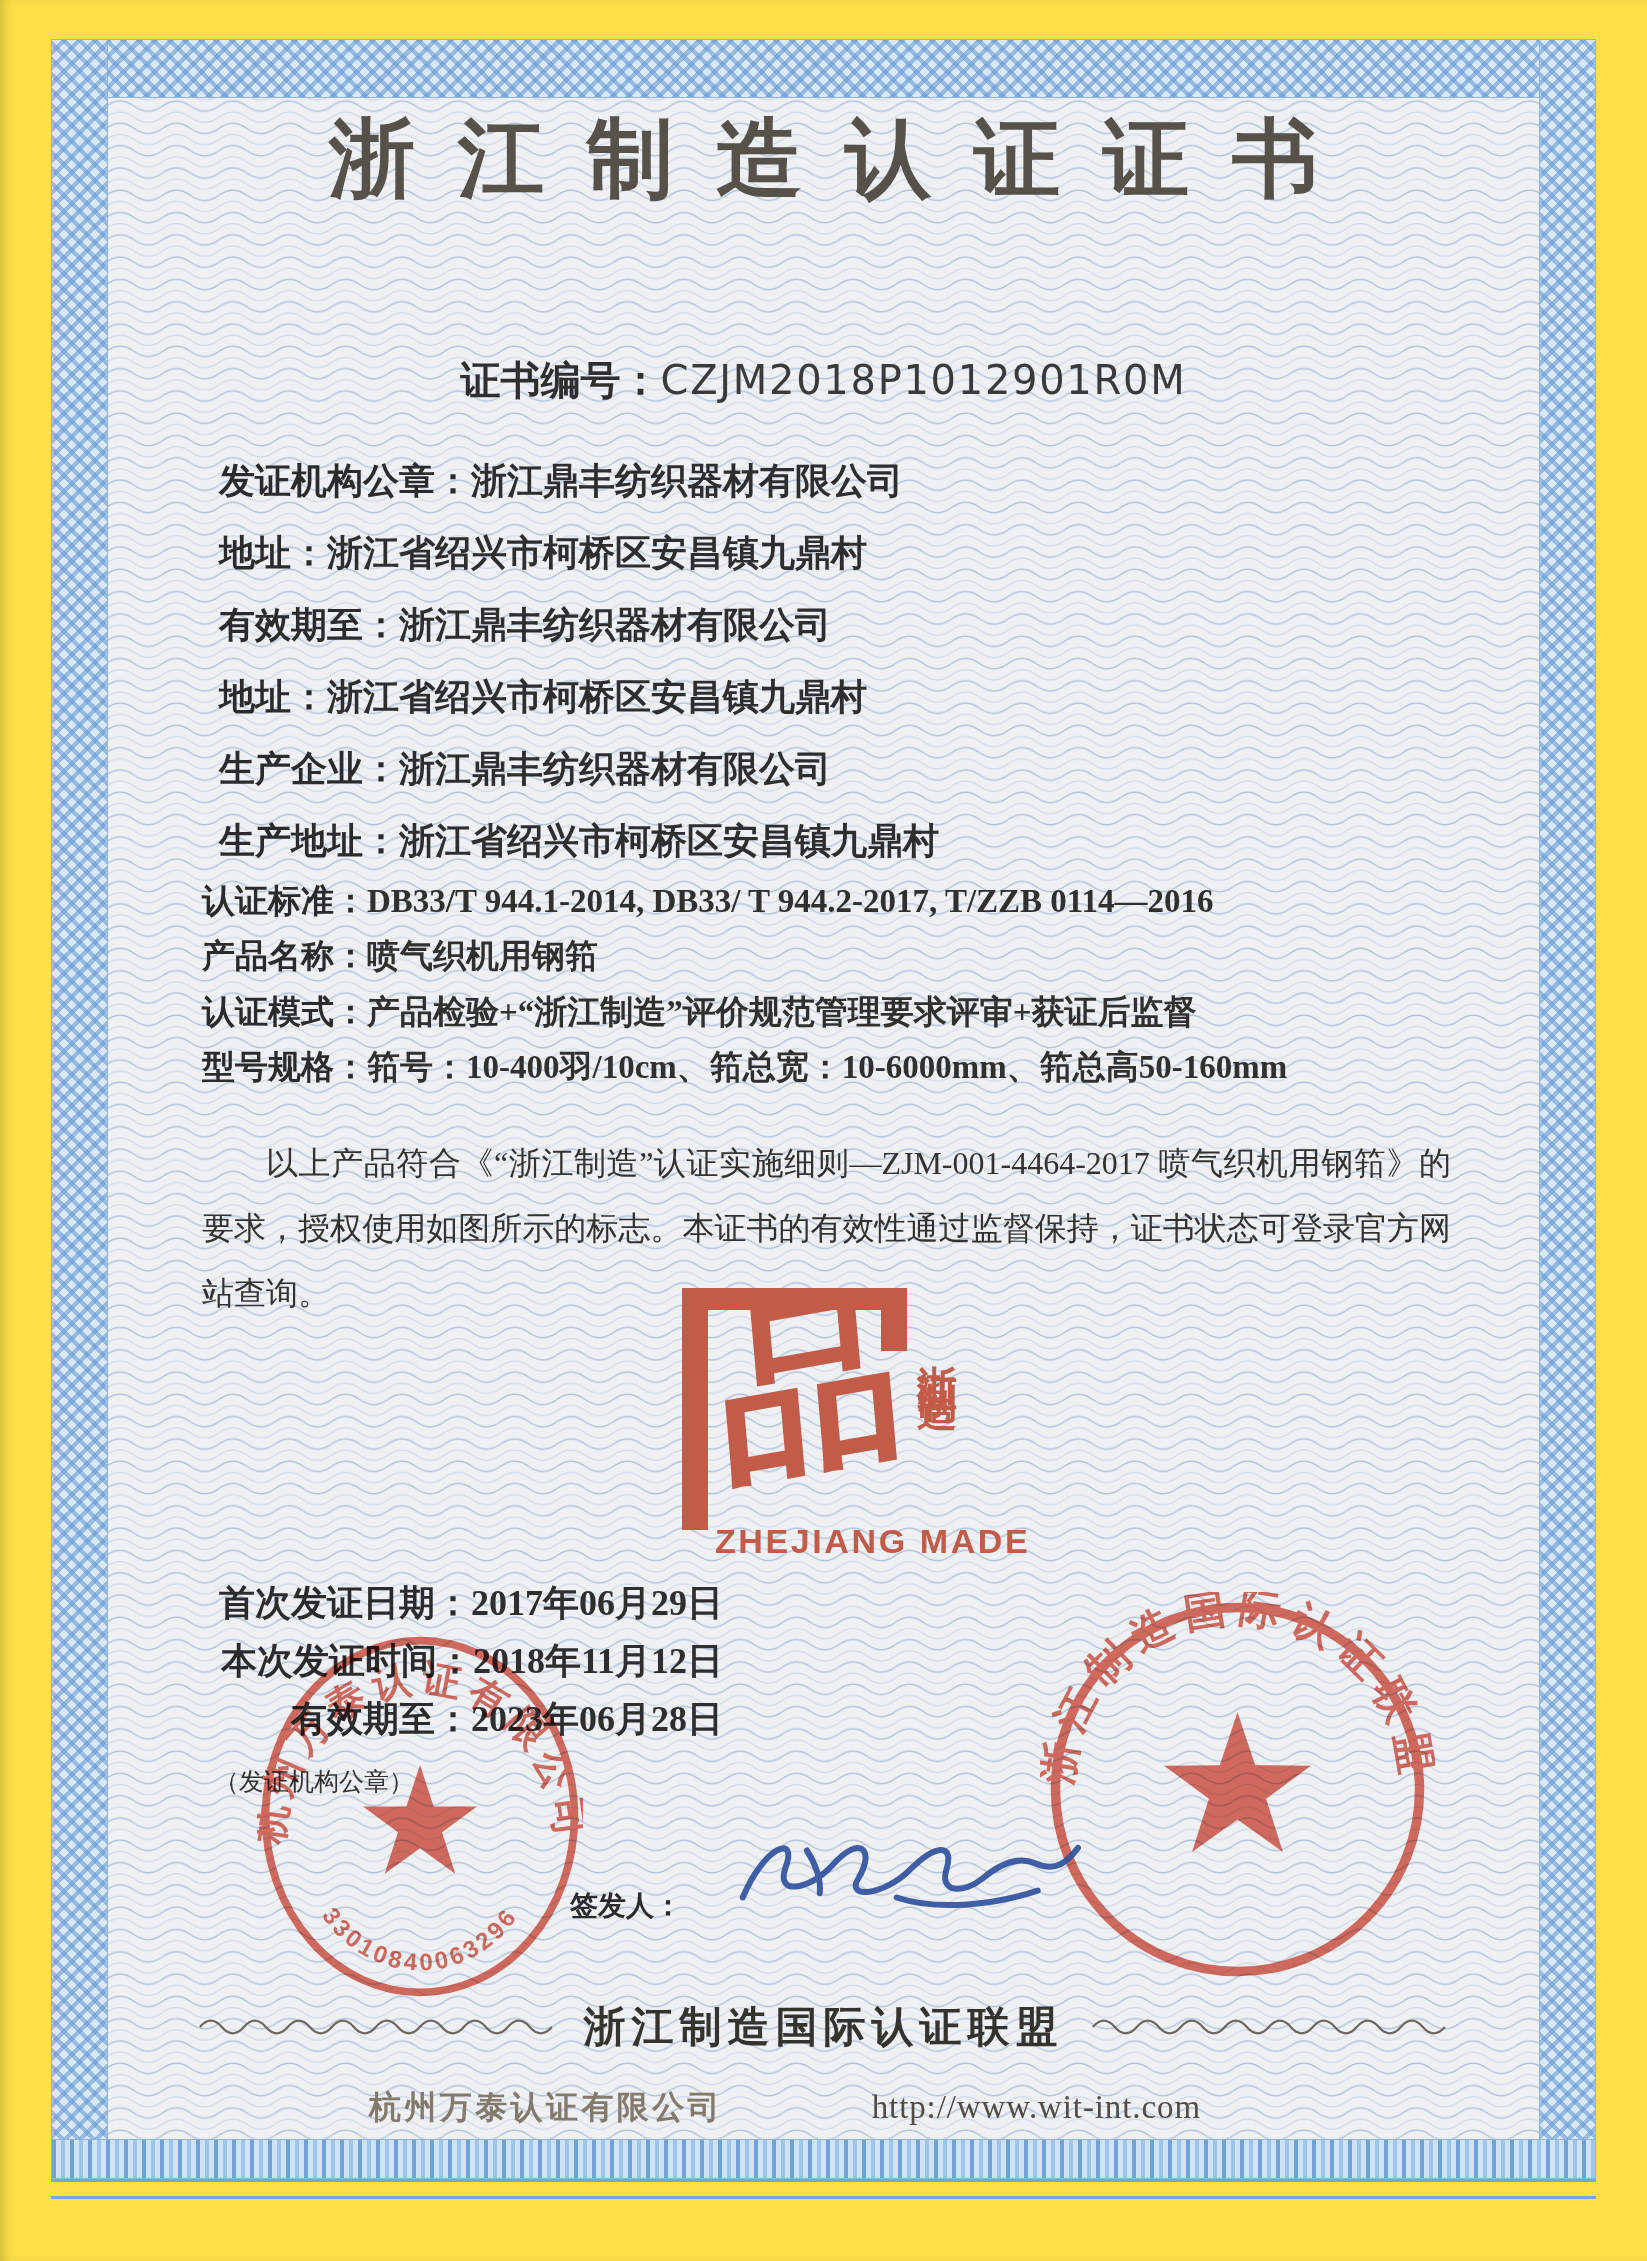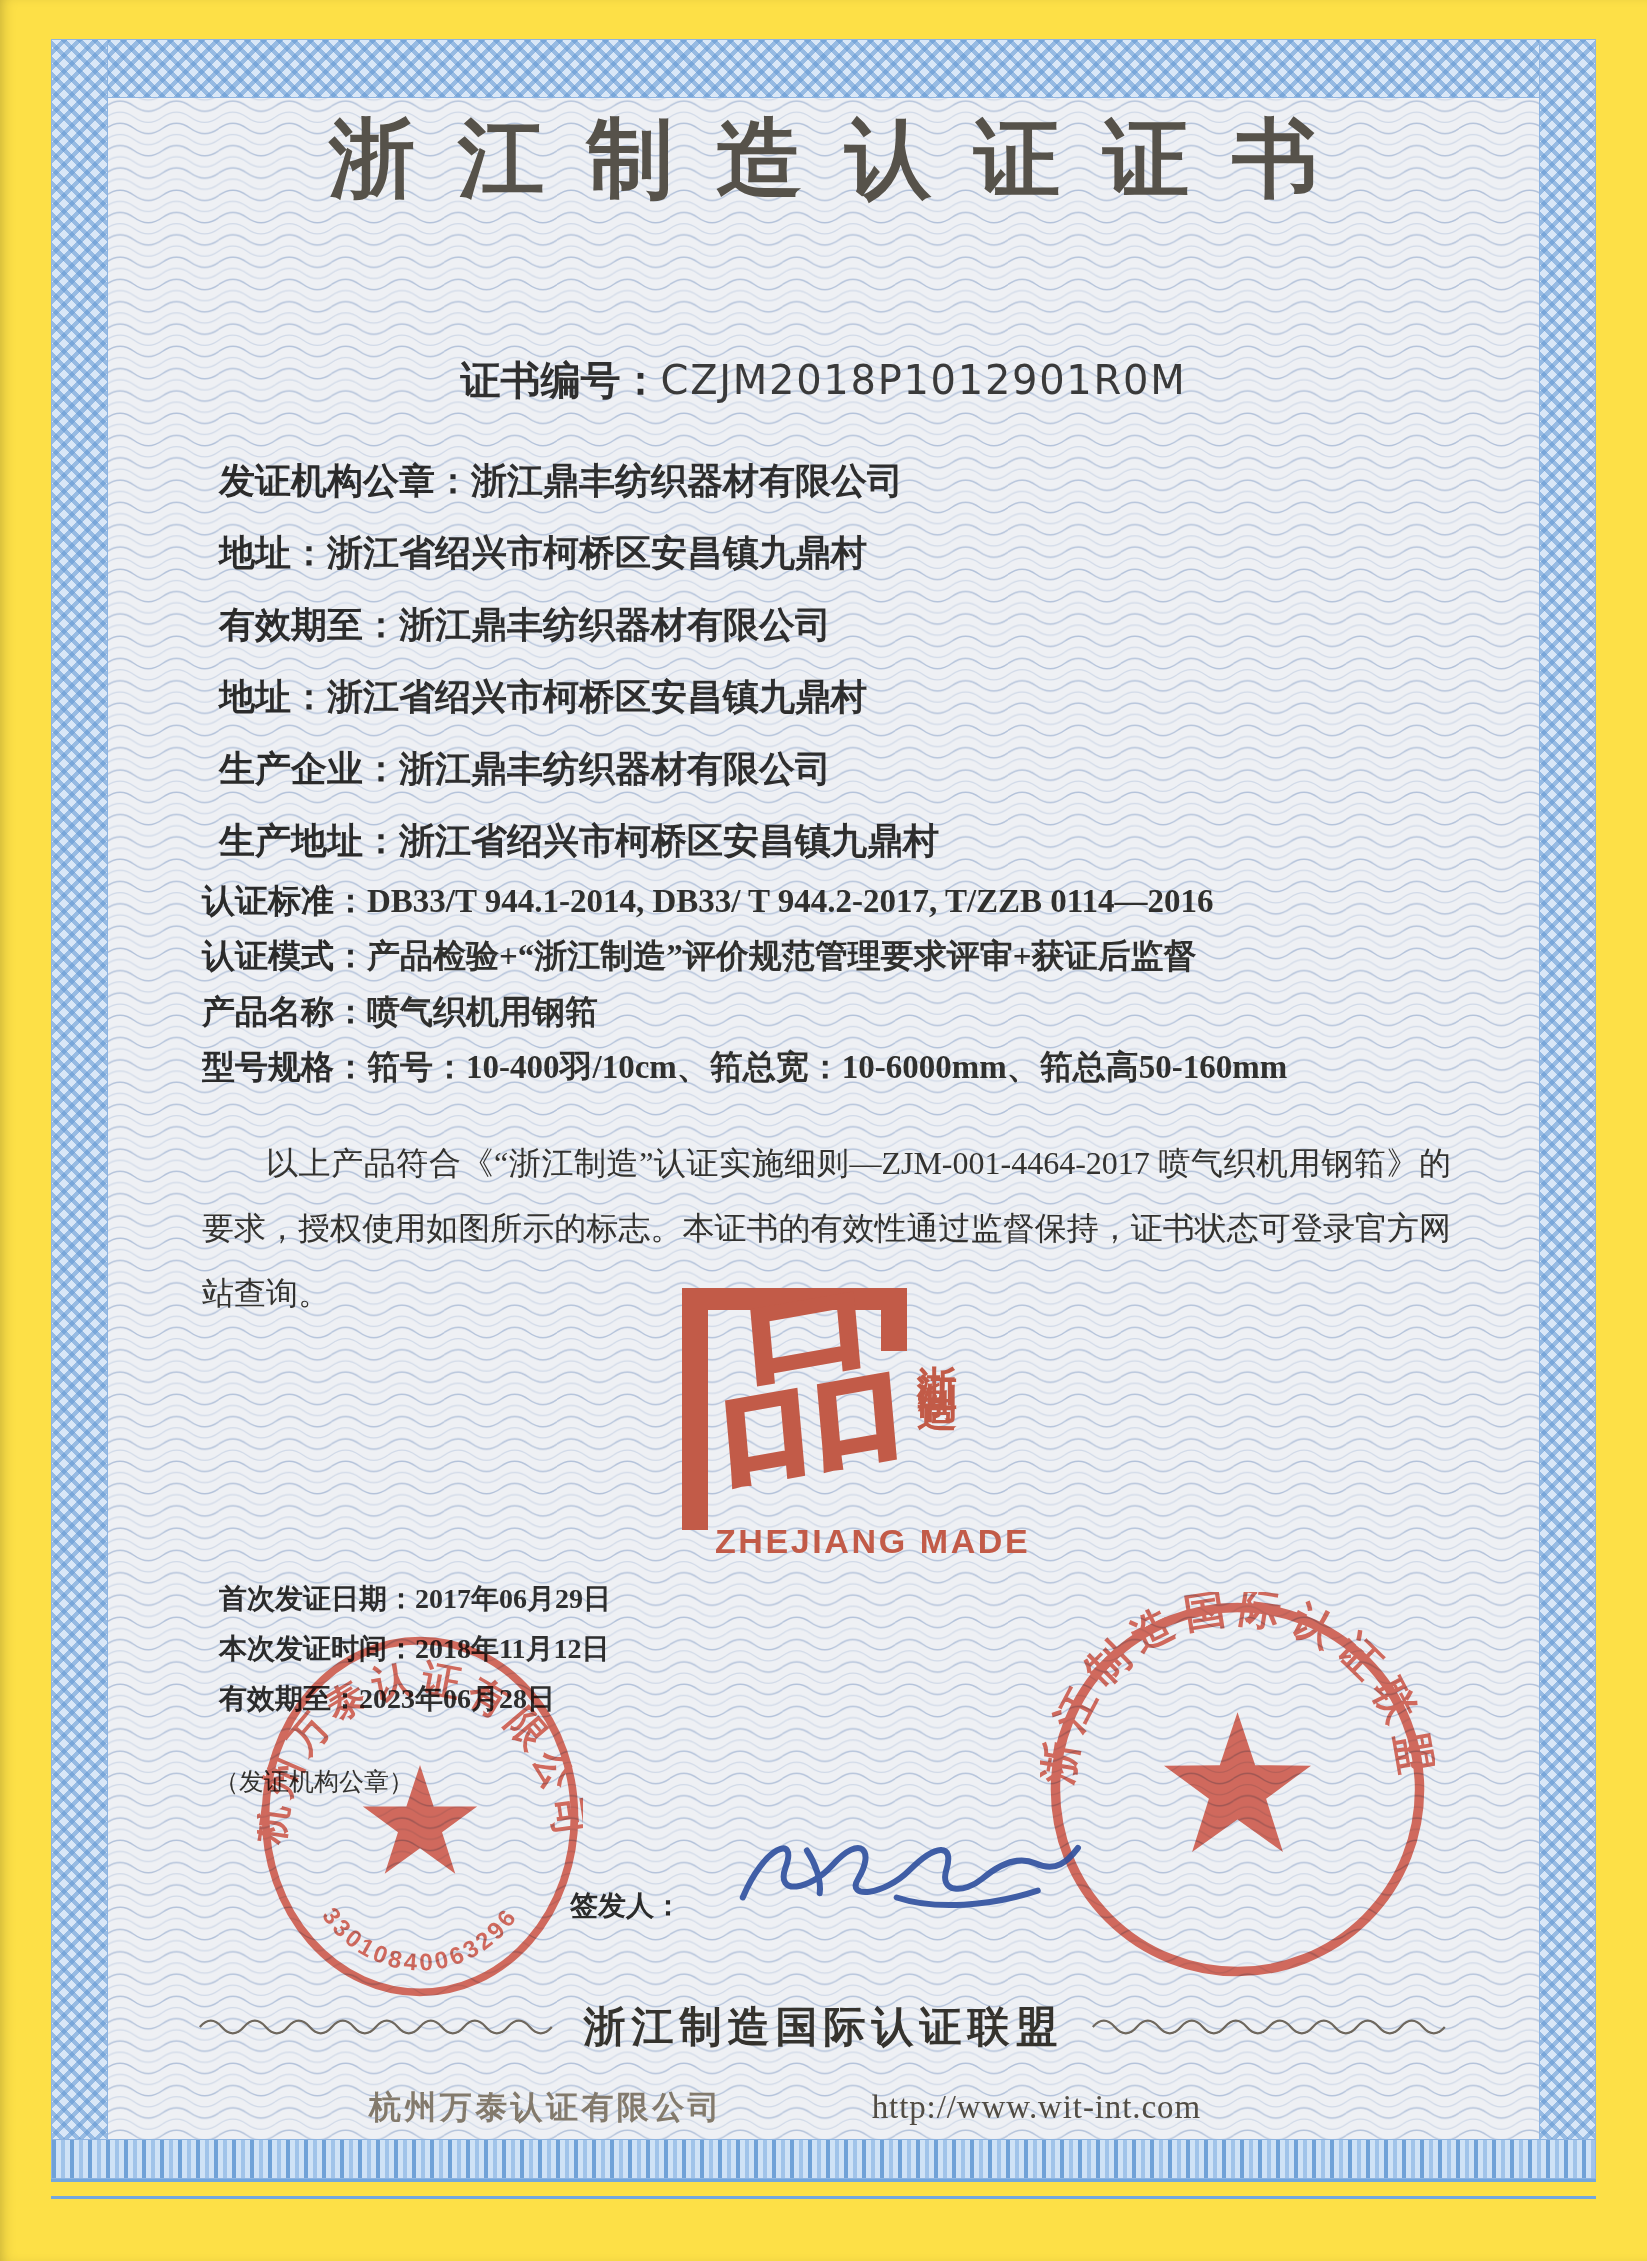--- a/index.html
+++ b/index.html
@@ -71,21 +71,21 @@
     font-family:"Liberation Sans","DejaVu Sans",sans-serif;
     font-size:40px;font-weight:700;letter-spacing:8.6px;color:#c25b48;line-height:1;
   }
   .lg-caption{
     position:absolute;left:33px;bottom:0;white-space:nowrap;
     font-family:"Liberation Sans","DejaVu Sans",sans-serif;
     font-size:34px;font-weight:700;letter-spacing:2.6px;color:#c25b48;
   }
   
   .dates{position:absolute;top:1585px;left:219px;z-index:2;}
-  .date-row{margin-bottom:22px;font-size:28px;line-height:1;white-space:nowrap;}
+  .date-row{margin-bottom:22px;font-size:36px;line-height:1;white-space:nowrap;text-align:right;}
   .d-label{font-family:"Liberation Sans","DejaVu Sans",sans-serif;font-weight:700;color:#2b2b2b;}
   .d-value{font-weight:700;color:#2e2e2e;}
   .seal-note{position:absolute;top:1765px;left:214px;z-index:2;font-size:25px;color:#33322f;}
   .sign-row{
     position:absolute;top:1887px;left:570px;z-index:2;font-size:28px;
     font-family:"Liberation Sans","DejaVu Sans",sans-serif;font-weight:700;color:#2b2b2b;
   }
   .signature{position:absolute;left:725px;top:1812px;width:369px;height:124px;z-index:4;}
   
   .stamp{position:absolute;z-index:3;opacity:.82;mix-blend-mode:multiply;}
@@ -144,22 +144,22 @@
     <div class="field-row"><span class="f-label">发证机构公章：</span><span class="f-value">浙江鼎丰纺织器材有限公司</span></div>
     <div class="field-row"><span class="f-label">地址：</span><span class="f-value">浙江省绍兴市柯桥区安昌镇九鼎村</span></div>
     <div class="field-row"><span class="f-label">有效期至：</span><span class="f-value">浙江鼎丰纺织器材有限公司</span></div>
     <div class="field-row"><span class="f-label">地址：</span><span class="f-value">浙江省绍兴市柯桥区安昌镇九鼎村</span></div>
     <div class="field-row"><span class="f-label">生产企业：</span><span class="f-value">浙江鼎丰纺织器材有限公司</span></div>
     <div class="field-row"><span class="f-label">生产地址：</span><span class="f-value">浙江省绍兴市柯桥区安昌镇九鼎村</span></div>
   </div>
 
   <div class="specs">
     <div class="spec-row"><span class="s-label">认证标准：</span><span class="s-value">DB33/T 944.1-2014, DB33/ T 944.2-2017, T/ZZB 0114—2016</span></div>
+    <div class="spec-row"><span class="s-label">产品名称：</span><span class="s-value">喷气织机用钢筘</span></div>
     <div class="spec-row"><span class="s-label">认证模式：</span><span class="s-value">产品检验+“浙江制造”评价规范管理要求评审+获证后监督</span></div>
-    <div class="spec-row"><span class="s-label">产品名称：</span><span class="s-value">喷气织机用钢筘</span></div>
     <div class="spec-row"><span class="s-label">型号规格：</span><span class="s-value">筘号：10-400羽/10cm、筘总宽：10-6000mm、筘总高50-160mm</span></div>
   </div>
 
   <p class="statement">以上产品符合《“浙江制造”认证实施细则—ZJM-001-4464-2017 喷气织机用钢筘》的要求，授权使用如图所示的标志。本证书的有效性通过监督保持，证书状态可登录官方网站查询。</p>
 
   <div class="logo">
     <div class="lg-top"></div>
     <div class="lg-corner"></div>
     <div class="lg-left"></div>
     <div class="lg-mark">品</div>

